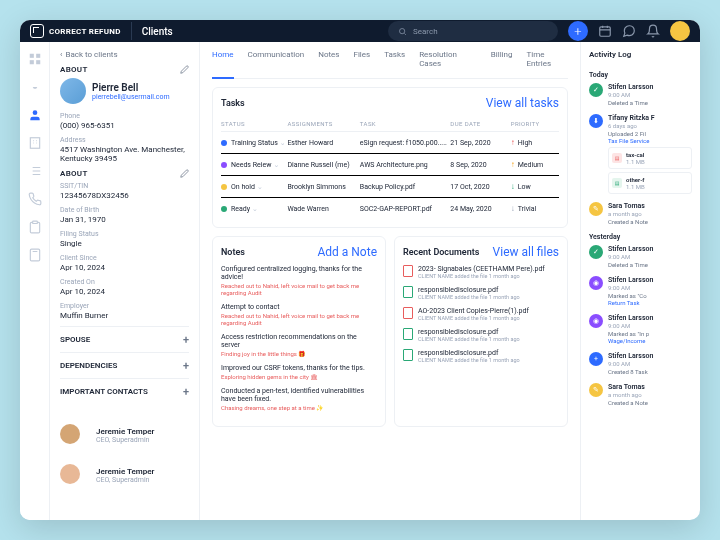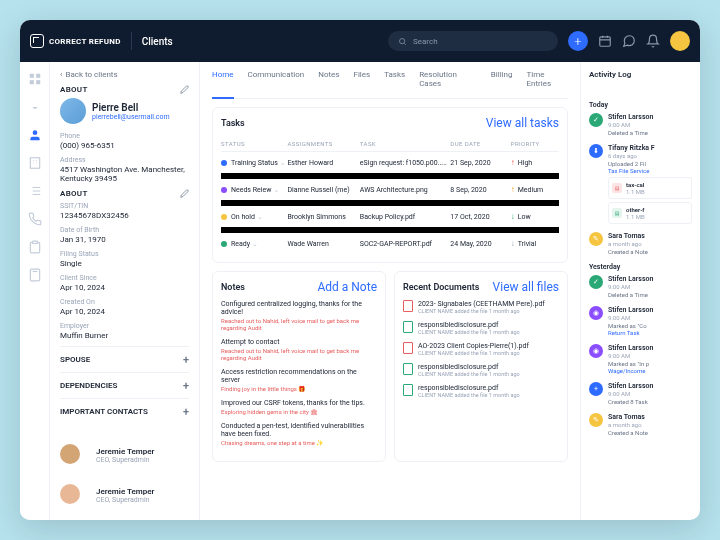--- a/index.html
+++ b/index.html
@@ -1,18 +1,18 @@
 <!DOCTYPE html>
 <html><head>
 <meta charset="utf-8">
 <style>
 *{box-sizing:border-box;margin:0;padding:0;font-family:-apple-system,BlinkMacSystemFont,"Segoe UI",Roboto,sans-serif}
 body{background:#b5e2ed;display:flex;align-items:center;justify-content:center;height:540px;overflow:hidden}
 .app{width:680px;height:500px;background:#fff;border-radius:10px;overflow:hidden;box-shadow:0 8px 32px rgba(0,0,0,.15);display:flex;flex-direction:column}
-.topbar{background:#0f1b2e;height:42px;display:flex;align-items:center;padding:0 10px;gap:10px}
+.topbar{background:#0f1b2e;height:22px;display:flex;align-items:center;padding:0 10px;gap:10px}
 .logo{display:flex;align-items:center;gap:5px;color:#fff;font-size:8px;font-weight:700;letter-spacing:.3px}
 .logo-mark{width:14px;height:14px;border:1.5px solid #fff;border-radius:3px;position:relative}
 .logo-mark:before{content:"";position:absolute;top:2px;left:2px;width:5px;height:5px;border-top:1.5px solid #fff;border-left:1.5px solid #fff}
 .divider{width:1px;height:18px;background:#2a3a52}
 .section-title{color:#fff;font-size:10px;font-weight:500}
 .search{flex:1;max-width:170px;margin-left:auto;background:#1f2d42;border-radius:14px;height:20px;display:flex;align-items:center;padding:0 10px;gap:6px;color:#8a97ab;font-size:8px}
 .search svg{width:9px;height:9px}
 .add-btn{width:20px;height:20px;border-radius:50%;background:#2e6bff;display:flex;align-items:center;justify-content:center;color:#fff;font-size:13px;font-weight:300}
 .top-icons{display:flex;gap:10px;align-items:center}
 .top-icons .ico{width:14px;height:14px;color:#8a97ab}
@@ -42,37 +42,37 @@
 .contact-role{color:#9aa5b8;font-size:7px}
 .main{flex:1;padding:8px 12px;overflow-y:auto}
 .tabs{display:flex;gap:14px;font-size:8px;border-bottom:1px solid #edf0f4;padding-bottom:6px;margin-bottom:8px}
 .tab{color:#6b7688;padding-bottom:4px}
 .tab.active{color:#2e6bff;border-bottom:2px solid #2e6bff;margin-bottom:-7px}
 .card{border:1px solid #edf0f4;border-radius:6px;padding:8px;margin-bottom:8px}
 .cardhdr{display:flex;justify-content:space-between;align-items:center;margin-bottom:6px}
 .cardtitle{font-weight:600;font-size:9px;color:#202838}
 .cardlink{color:#2e6bff;font-size:12px}
 .thdr{display:grid;grid-template-columns:1.1fr 1.2fr 1.5fr 1fr .8fr;font-size:6px;color:#9aa5b8;letter-spacing:.4px;padding:4px 0;border-bottom:1px solid #edf0f4}
-.trow{display:grid;grid-template-columns:1.1fr 1.2fr 1.5fr 1fr .8fr;font-size:7px;color:#202838;padding:6px 0;border-bottom:6px solid #000000;align-items:center}
+.trow{display:grid;grid-template-columns:1.1fr 1.2fr 1.5fr 1fr .8fr;font-size:7px;color:#202838;padding:6px 0;border-bottom:1px solid #000000;align-items:center}
 .trow:last-child{border-bottom:none}
 .dot{width:6px;height:6px;border-radius:50%;display:inline-block;margin-right:4px;vertical-align:middle}
 .chev{color:#c3ccd9;font-size:7px;margin-left:2px}
 .prio{display:flex;align-items:center;gap:3px;font-size:7px}
 .arr{font-size:8px}
 .twocol{display:flex;gap:8px}
 .twocol .card{flex:1}
 .note{margin-bottom:7px}
 .ntitle{font-size:7px;color:#202838;margin-bottom:1px}
 .ndesc{font-size:6px;color:#e85d5d}
 .doc{display:flex;gap:5px;align-items:flex-start;margin-bottom:7px}
 .docicon{width:10px;height:12px;border:1px solid;border-radius:1px;flex-shrink:0}
 .doctitle{font-size:7px;color:#202838}
 .docmeta{font-size:5.5px;color:#9aa5b8}
 .right{width:120px;border-left:1px solid #edf0f4;padding:8px;overflow-y:auto;font-size:7px}
-.rtitle{font-weight:600;font-size:8px;color:#202838;margin-bottom:22px}
+.rtitle{font-weight:600;font-size:8px;color:#202838;margin-bottom:12px}
 .rsub{font-weight:600;font-size:7px;color:#202838;margin:6px 0 4px}
 .act{display:flex;gap:5px;margin-bottom:8px}
 .actdot{width:14px;height:14px;border-radius:50%;flex-shrink:0;display:flex;align-items:center;justify-content:center;color:#fff;font-size:7px}
 .actname{font-weight:600;font-size:7px;color:#202838}
 .acttime{color:#9aa5b8;font-size:6px}
 .actdesc{font-size:6px;color:#6b7688;margin-top:1px}
 .actdesc .lk{color:#2e6bff}
 .filechip{display:flex;gap:4px;border:1px solid #edf0f4;border-radius:3px;padding:3px;margin-top:3px;font-size:6px;align-items:center}
 .fc-icon{width:10px;height:10px;background:#fde4e4;border-radius:2px;color:#e85d5d;display:flex;align-items:center;justify-content:center;font-size:5px}
 .fc-icon.g{background:#e4f5ed;color:#2aa876}

